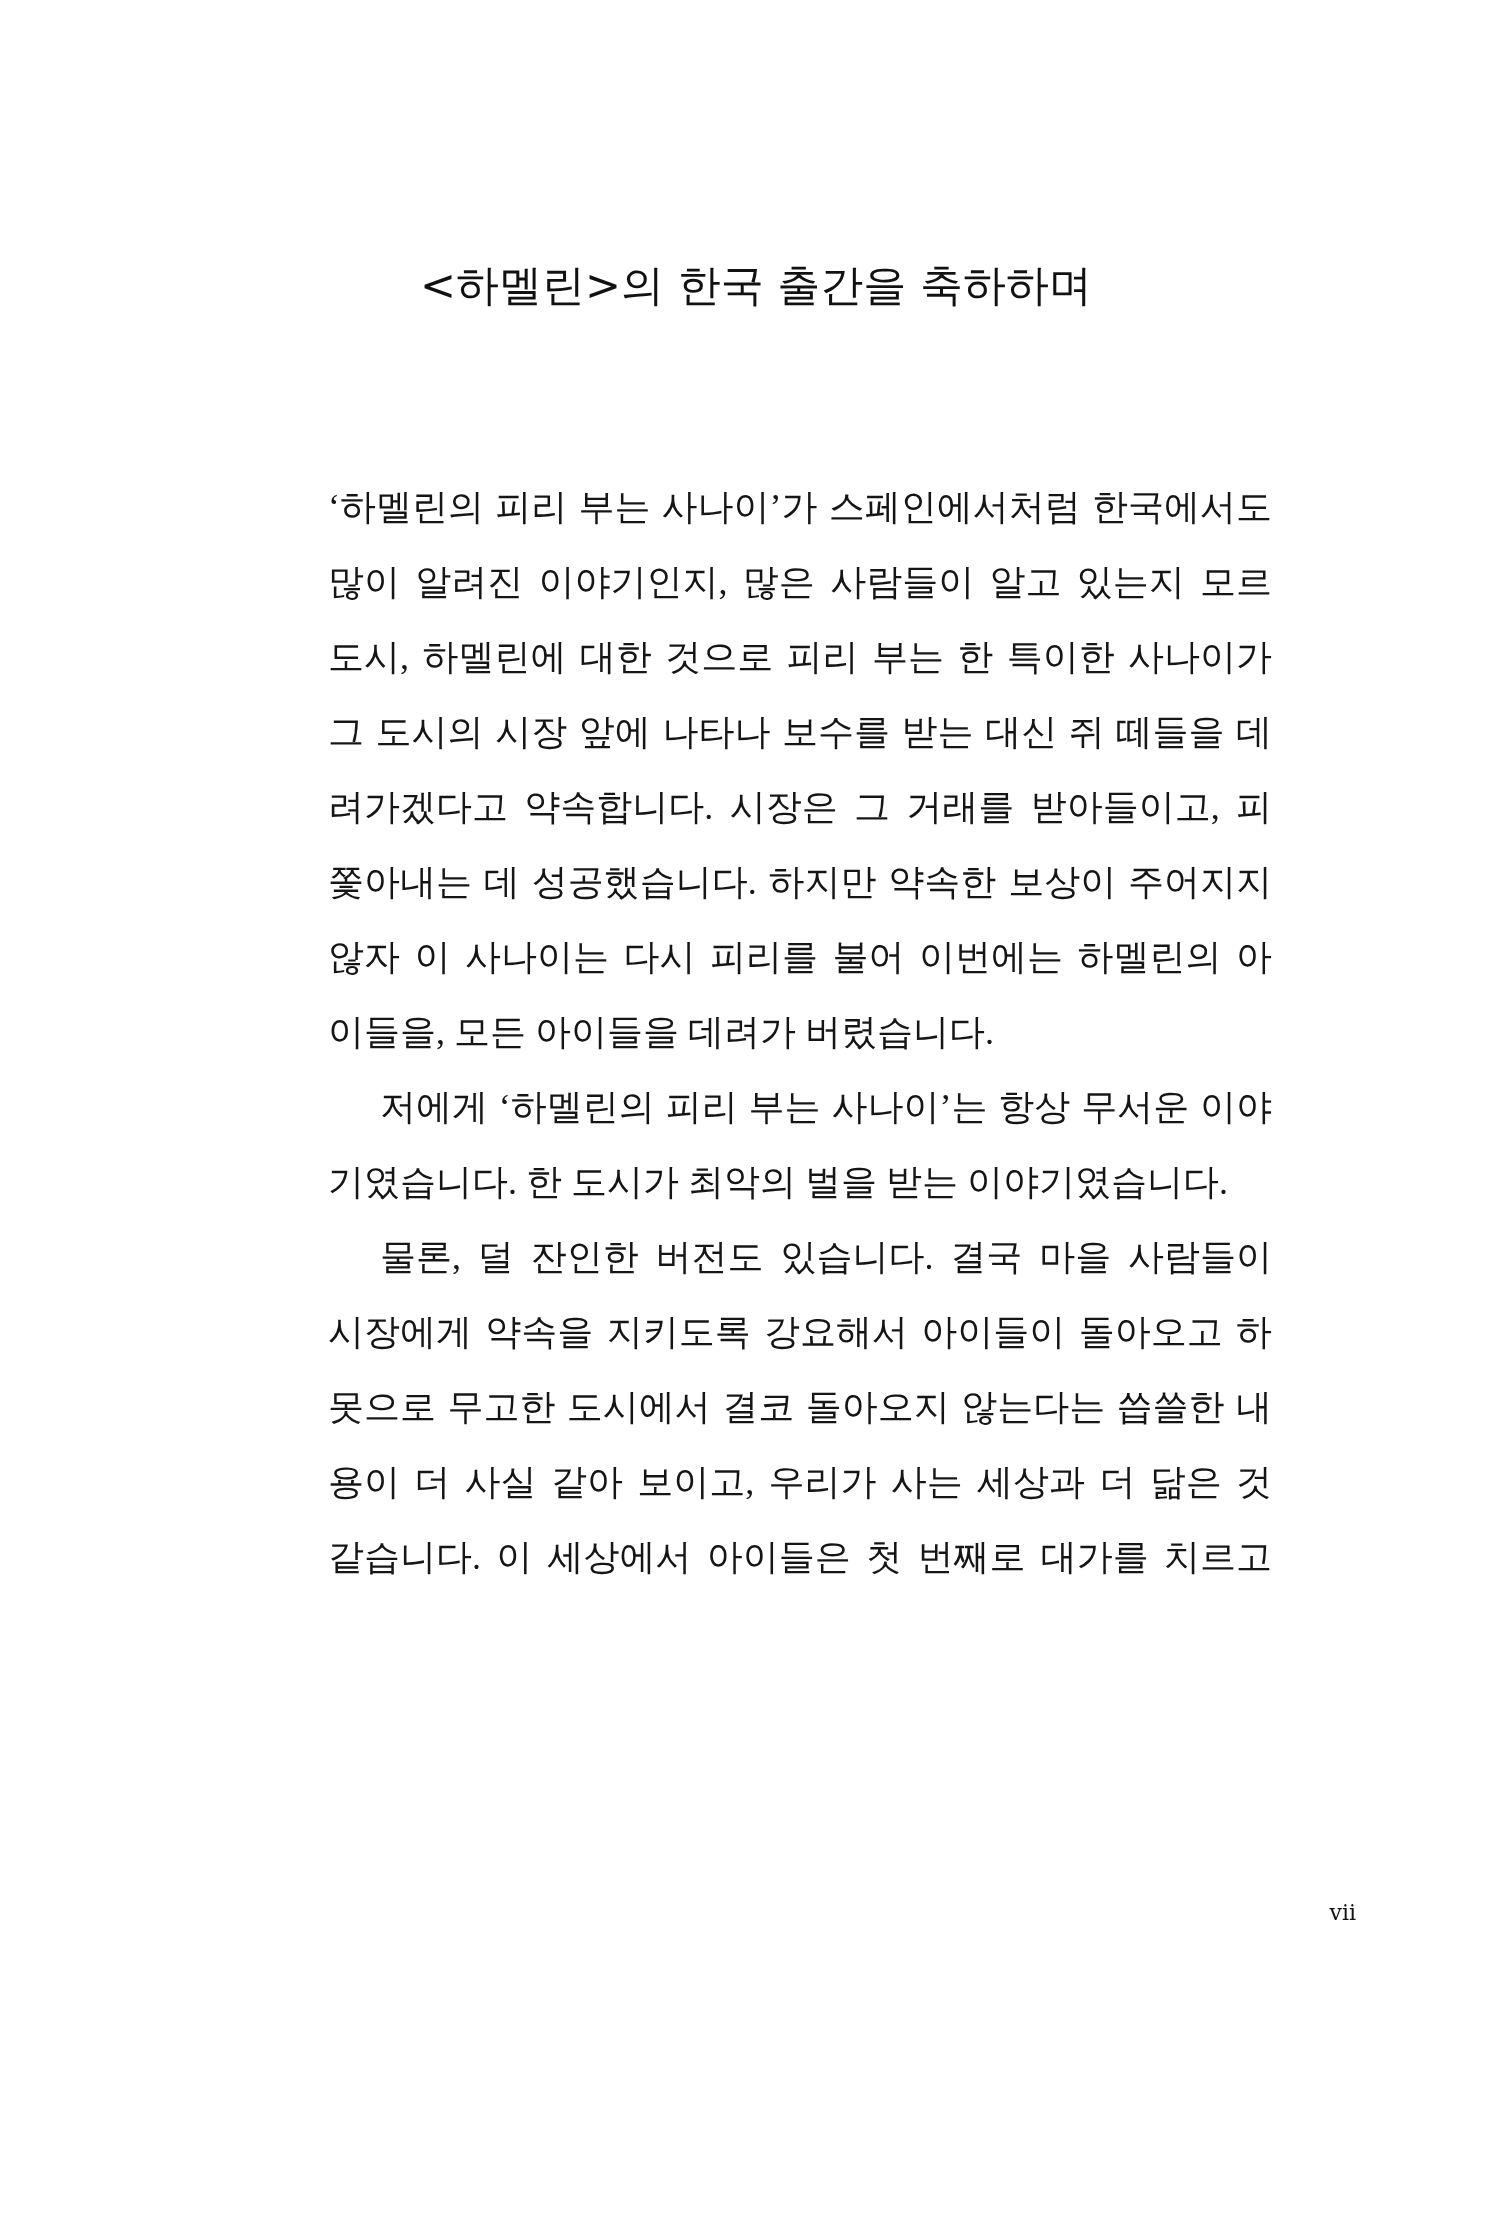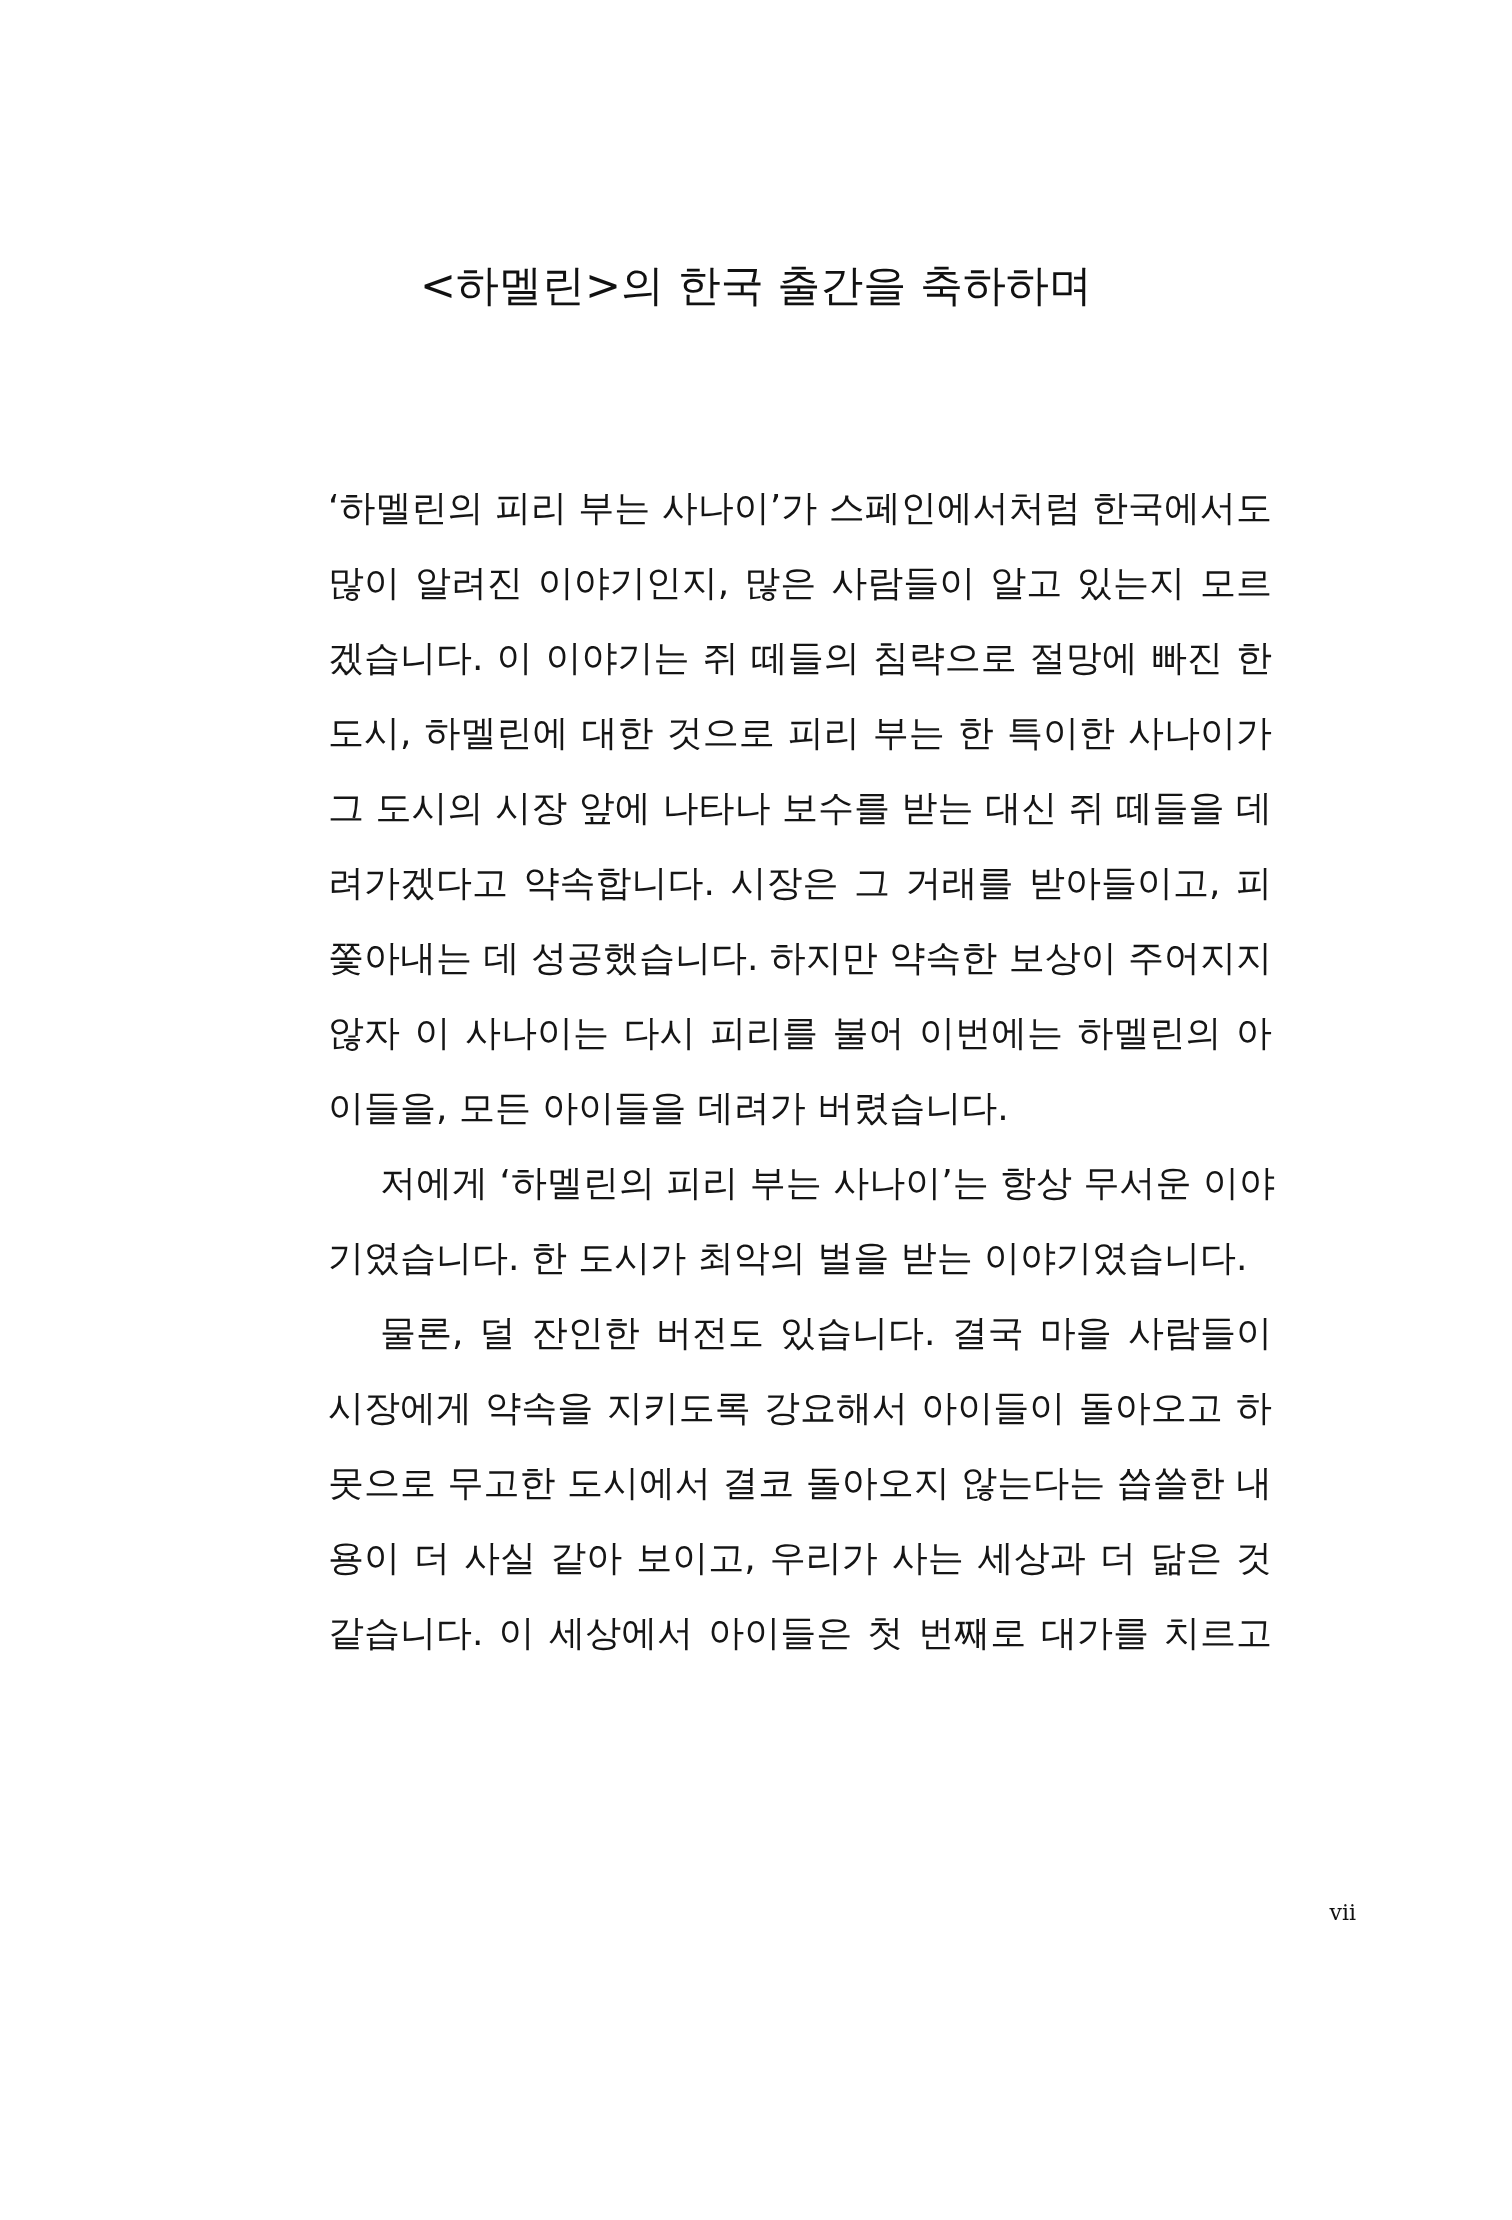--- a/index.html
+++ b/index.html
@@ -44,20 +44,21 @@
     .line {
       display: block;
       height: 75px;
       line-height: 75px;
       font-size: 36px;
       white-space: nowrap;
       text-align: justify;
       text-align-last: justify;
       letter-spacing: 0px;
       color: #151515;
+      font-family: Liberation Serif, serif;
     }
     .line.indent {
       padding-left: 52px;
     }
     .line.last {
       text-align-last: left;
     }
     .page-number {
       position: absolute;
       left: 0;
@@ -72,21 +73,20 @@
   </style>
 </head>
 <body>
 
 <div class="page">
   <h1 class="chapter-title">&lt;하멜린&gt;의 한국 출간을 축하하며</h1>
 
   <div class="body-text">
     <span class="line">‘하멜린의 피리 부는 사나이’가 스페인에서처럼 한국에서도</span>
     <span class="line">많이 알려진 이야기인지, 많은 사람들이 알고 있는지 모르</span>
-    <span class="line">겠습니다. 이 이야기는 쥐 떼들의 침략으로 절망에 빠진 한</span>
     <span class="line">도시, 하멜린에 대한 것으로 피리 부는 한 특이한 사나이가</span>
     <span class="line">그 도시의 시장 앞에 나타나 보수를 받는 대신 쥐 떼들을 데</span>
     <span class="line">려가겠다고 약속합니다. 시장은 그 거래를 받아들이고, 피</span>
     <span class="line">쫓아내는 데 성공했습니다. 하지만 약속한 보상이 주어지지</span>
     <span class="line">않자 이 사나이는 다시 피리를 불어 이번에는 하멜린의 아</span>
     <span class="line last">이들을, 모든 아이들을 데려가 버렸습니다.</span>
     <span class="line indent">저에게 ‘하멜린의 피리 부는 사나이’는 항상 무서운 이야</span>
     <span class="line last">기였습니다. 한 도시가 최악의 벌을 받는 이야기였습니다.</span>
     <span class="line indent">물론, 덜 잔인한 버전도 있습니다. 결국 마을 사람들이</span>
     <span class="line">시장에게 약속을 지키도록 강요해서 아이들이 돌아오고 하</span>

